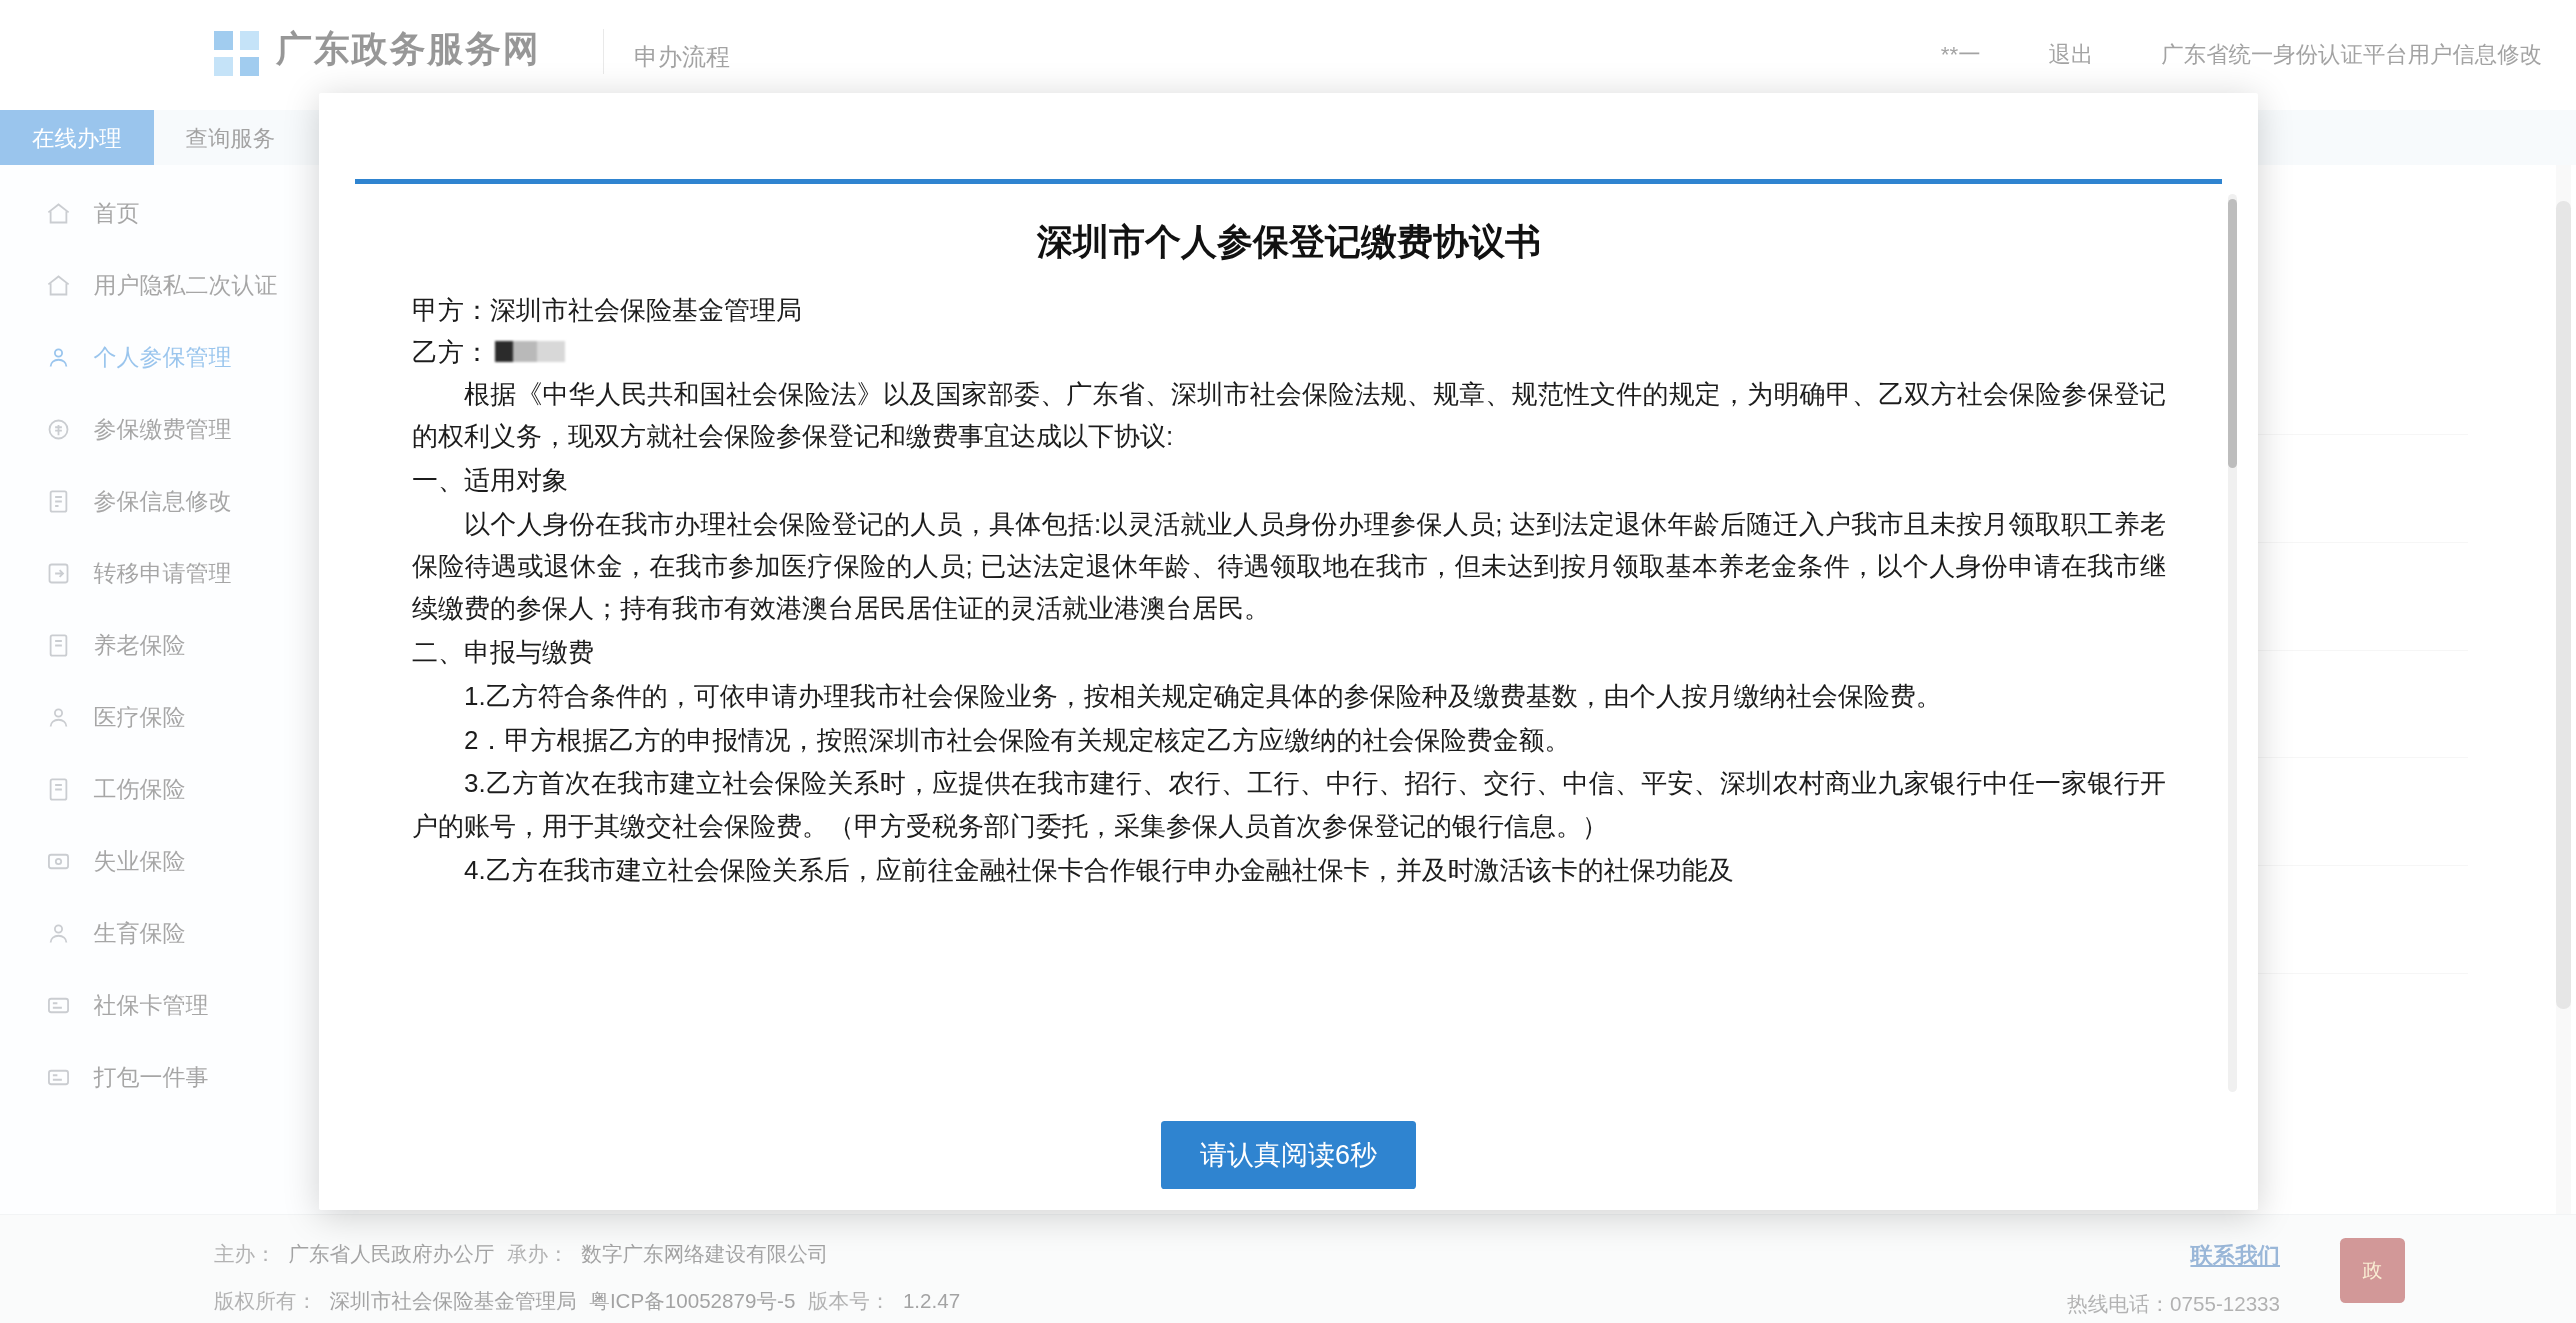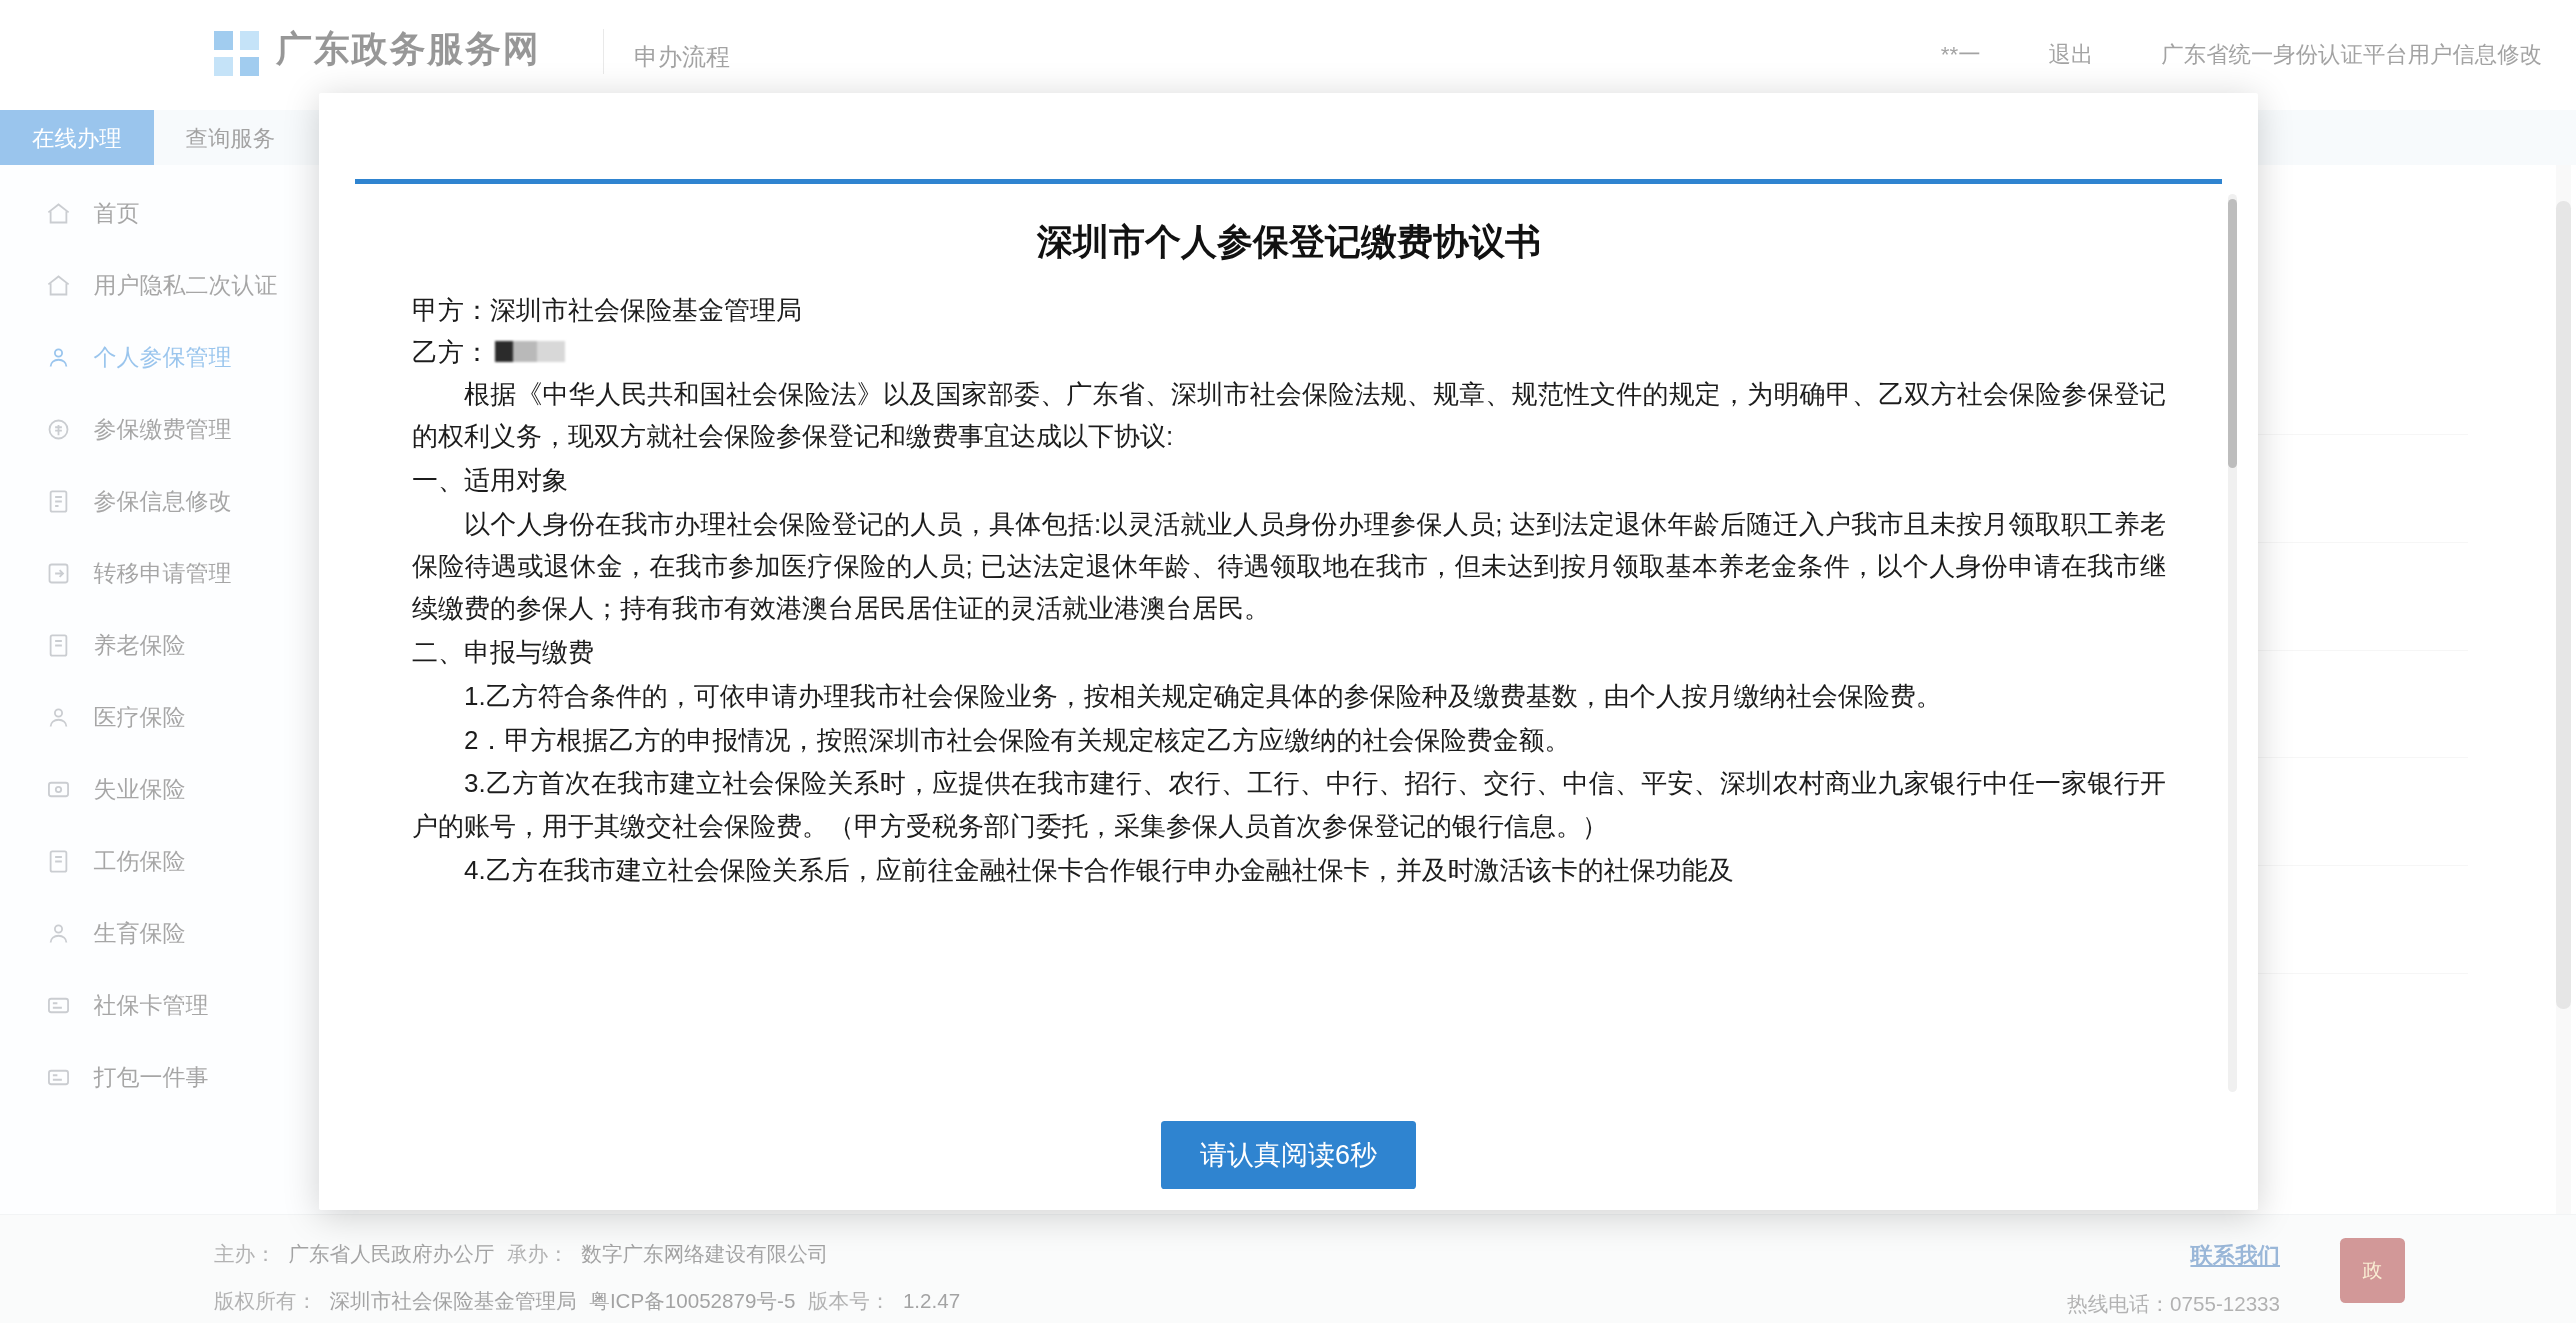--- a/index.html
+++ b/index.html
@@ -491,35 +491,35 @@
             <circle cx="12" cy="8" r="3.2"></circle>
             <path d="M5 20c0-3.6 3.1-6 7-6s7 2.4 7 6"></path>
           </svg>
       </span>
       <span>医疗保险</span>
     </div>
 
     <div class="side-item">
       <span class="side-icon">
         <svg viewBox="0 0 24 24" fill="none" stroke="currentColor" stroke-width="1.6">
+            <rect x="5" y="3" width="14" height="18" rx="1.5"></rect>
+            <path d="M9 8h6M9 12h6"></path>
+          </svg>
+      </span>
+      <span>工伤保险</span>
+    </div>
+
+    <div class="side-item">
+      <span class="side-icon">
+        <svg viewBox="0 0 24 24" fill="none" stroke="currentColor" stroke-width="1.6">
             <rect x="3.5" y="6" width="17" height="12" rx="2"></rect>
             <circle cx="12" cy="12" r="2.4"></circle>
           </svg>
       </span>
       <span>失业保险</span>
-    </div>
-
-    <div class="side-item">
-      <span class="side-icon">
-        <svg viewBox="0 0 24 24" fill="none" stroke="currentColor" stroke-width="1.6">
-            <rect x="5" y="3" width="14" height="18" rx="1.5"></rect>
-            <path d="M9 8h6M9 12h6"></path>
-          </svg>
-      </span>
-      <span>工伤保险</span>
     </div>
 
     <div class="side-item">
       <span class="side-icon">
         <svg viewBox="0 0 24 24" fill="none" stroke="currentColor" stroke-width="1.6">
             <circle cx="12" cy="8" r="3.2"></circle>
             <path d="M5 20c0-3.6 3.1-6 7-6s7 2.4 7 6"></path>
           </svg>
       </span>
       <span>生育保险</span>

